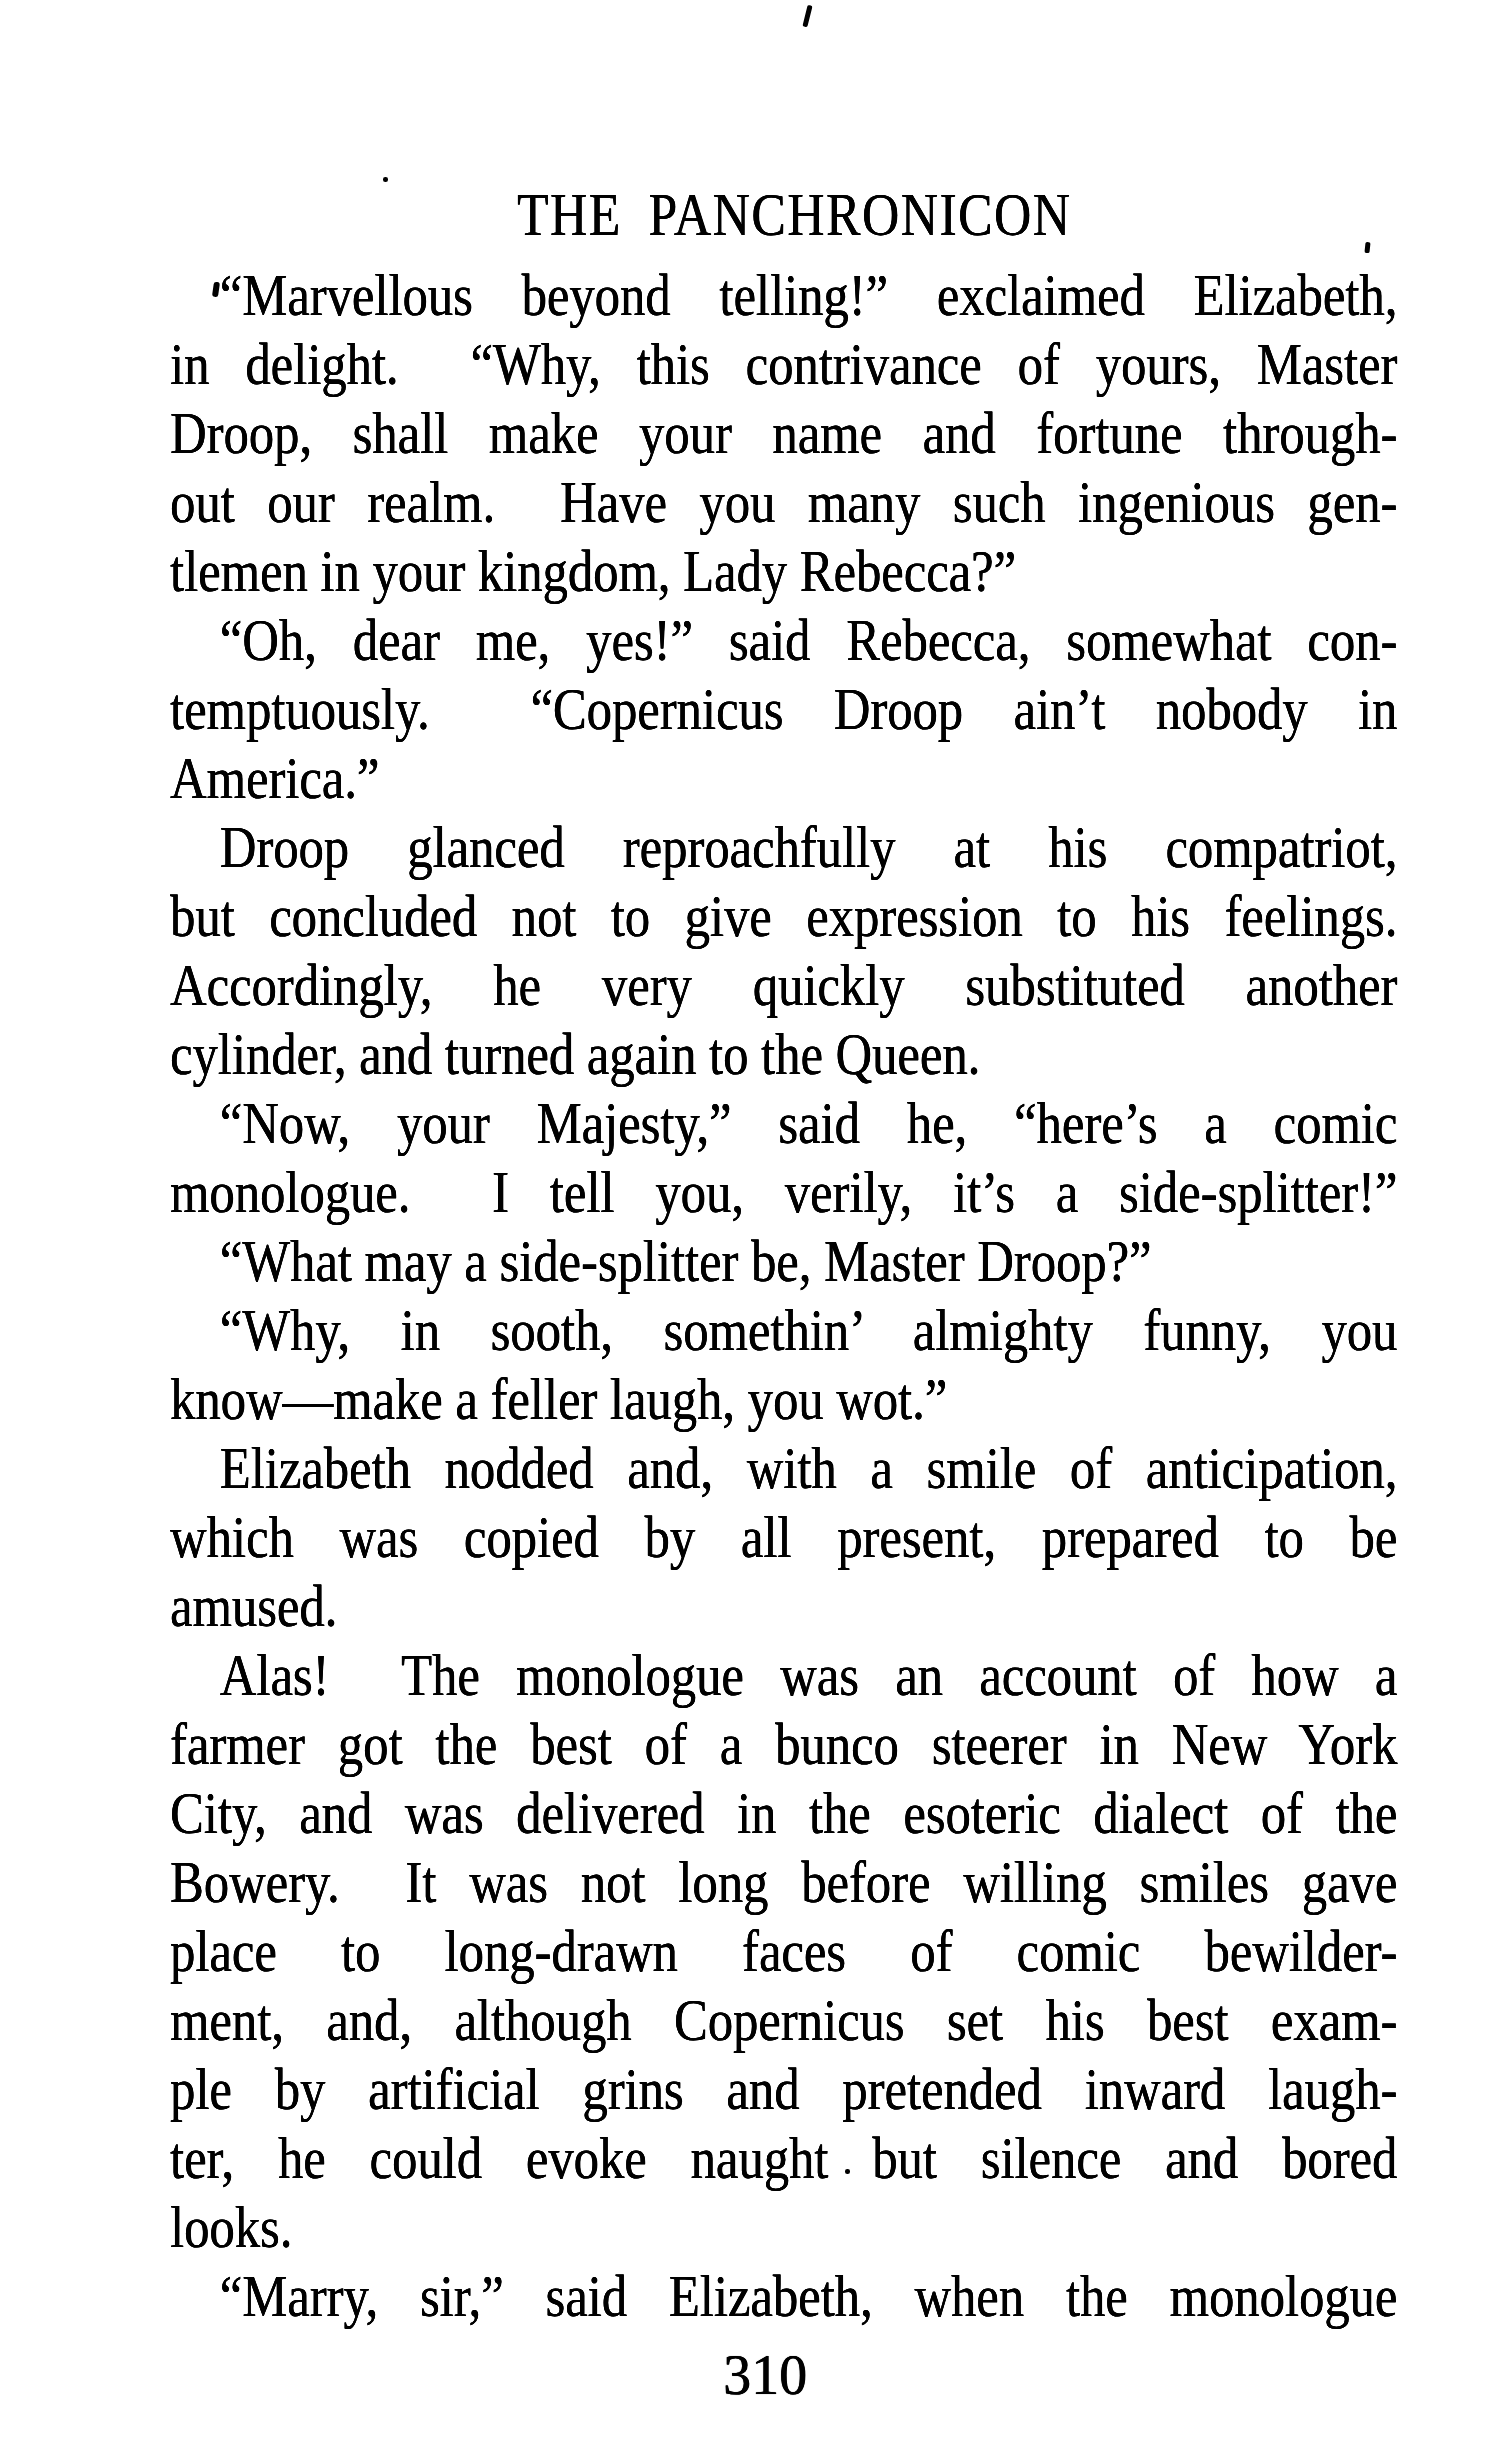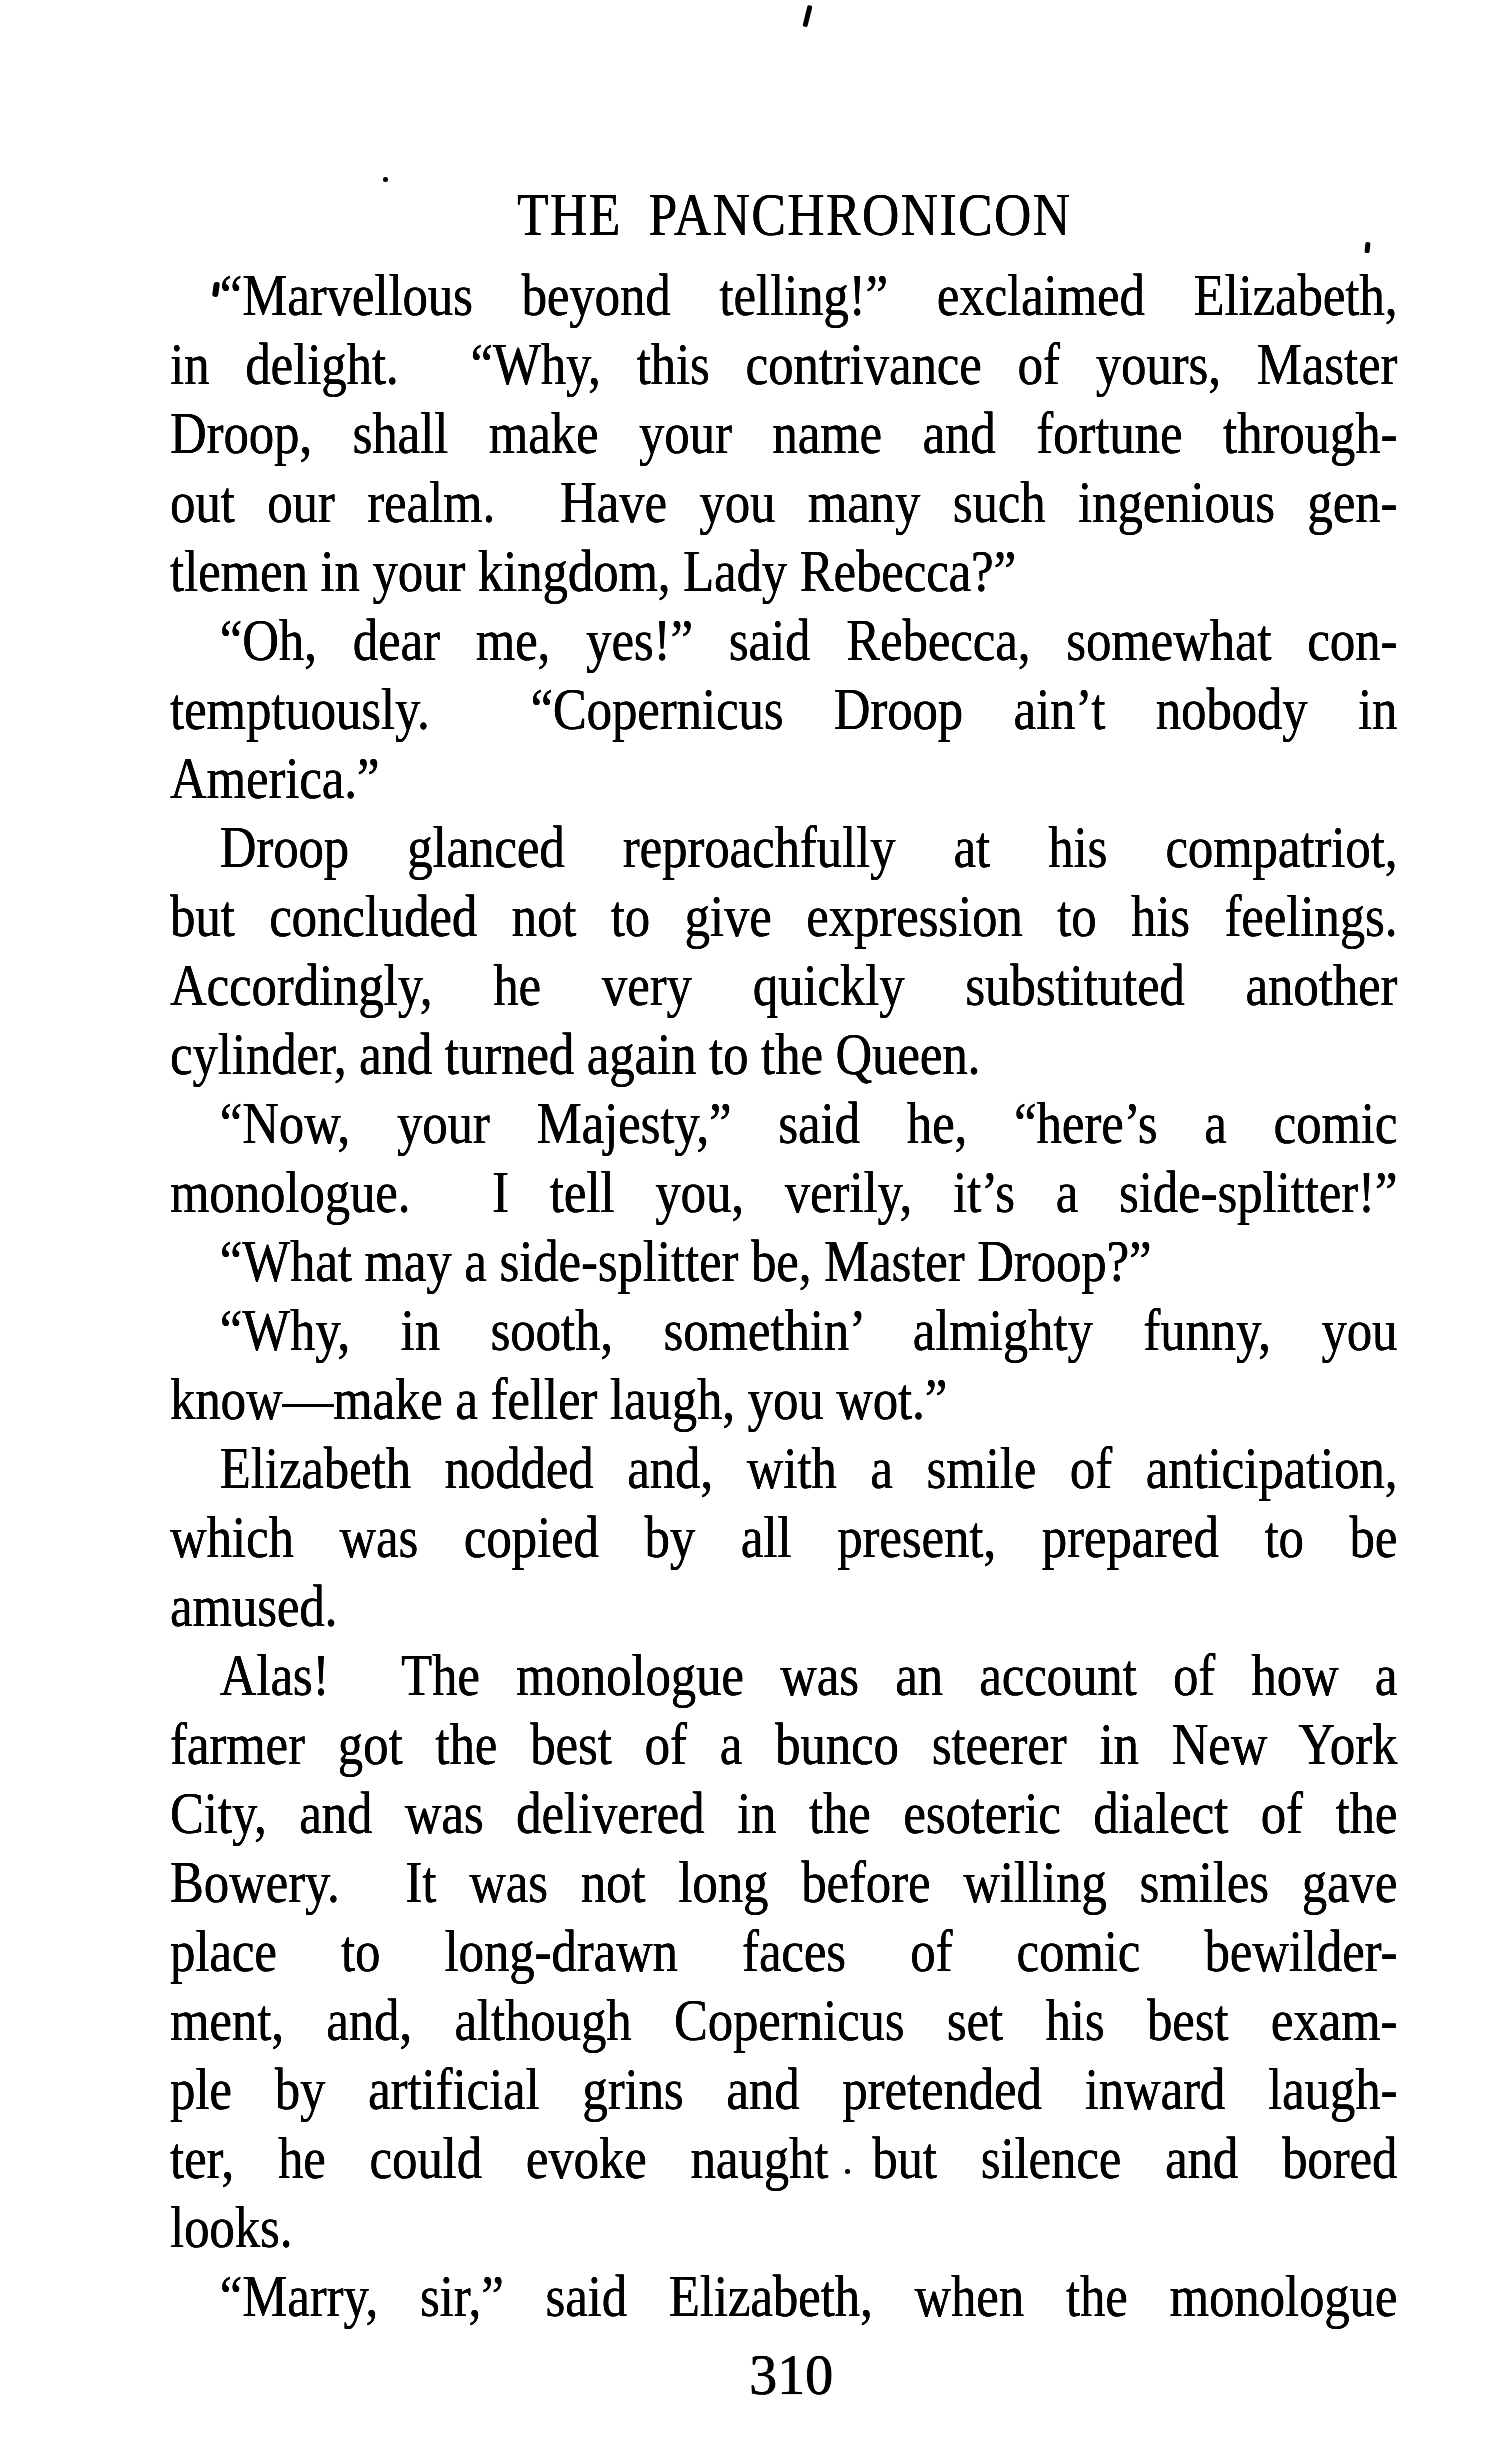--- a/index.html
+++ b/index.html
@@ -52,21 +52,21 @@
   }
   .line.no-justify {
     text-align-last: left;
   }
   .line.indent {
     padding-left: 59px;      
   }
   
   .page-number {
     position: absolute;
-    left: 791px;
+    left: 765px;
     top: 2347px;
     transform: translateX(-50%);
     font-size: 56px;
     line-height: 1;
     text-shadow: 0 0 0.7px #000, 0.4px 0 0 #000;
   }
   
   .speck {
     position: absolute;
     background: #000;

